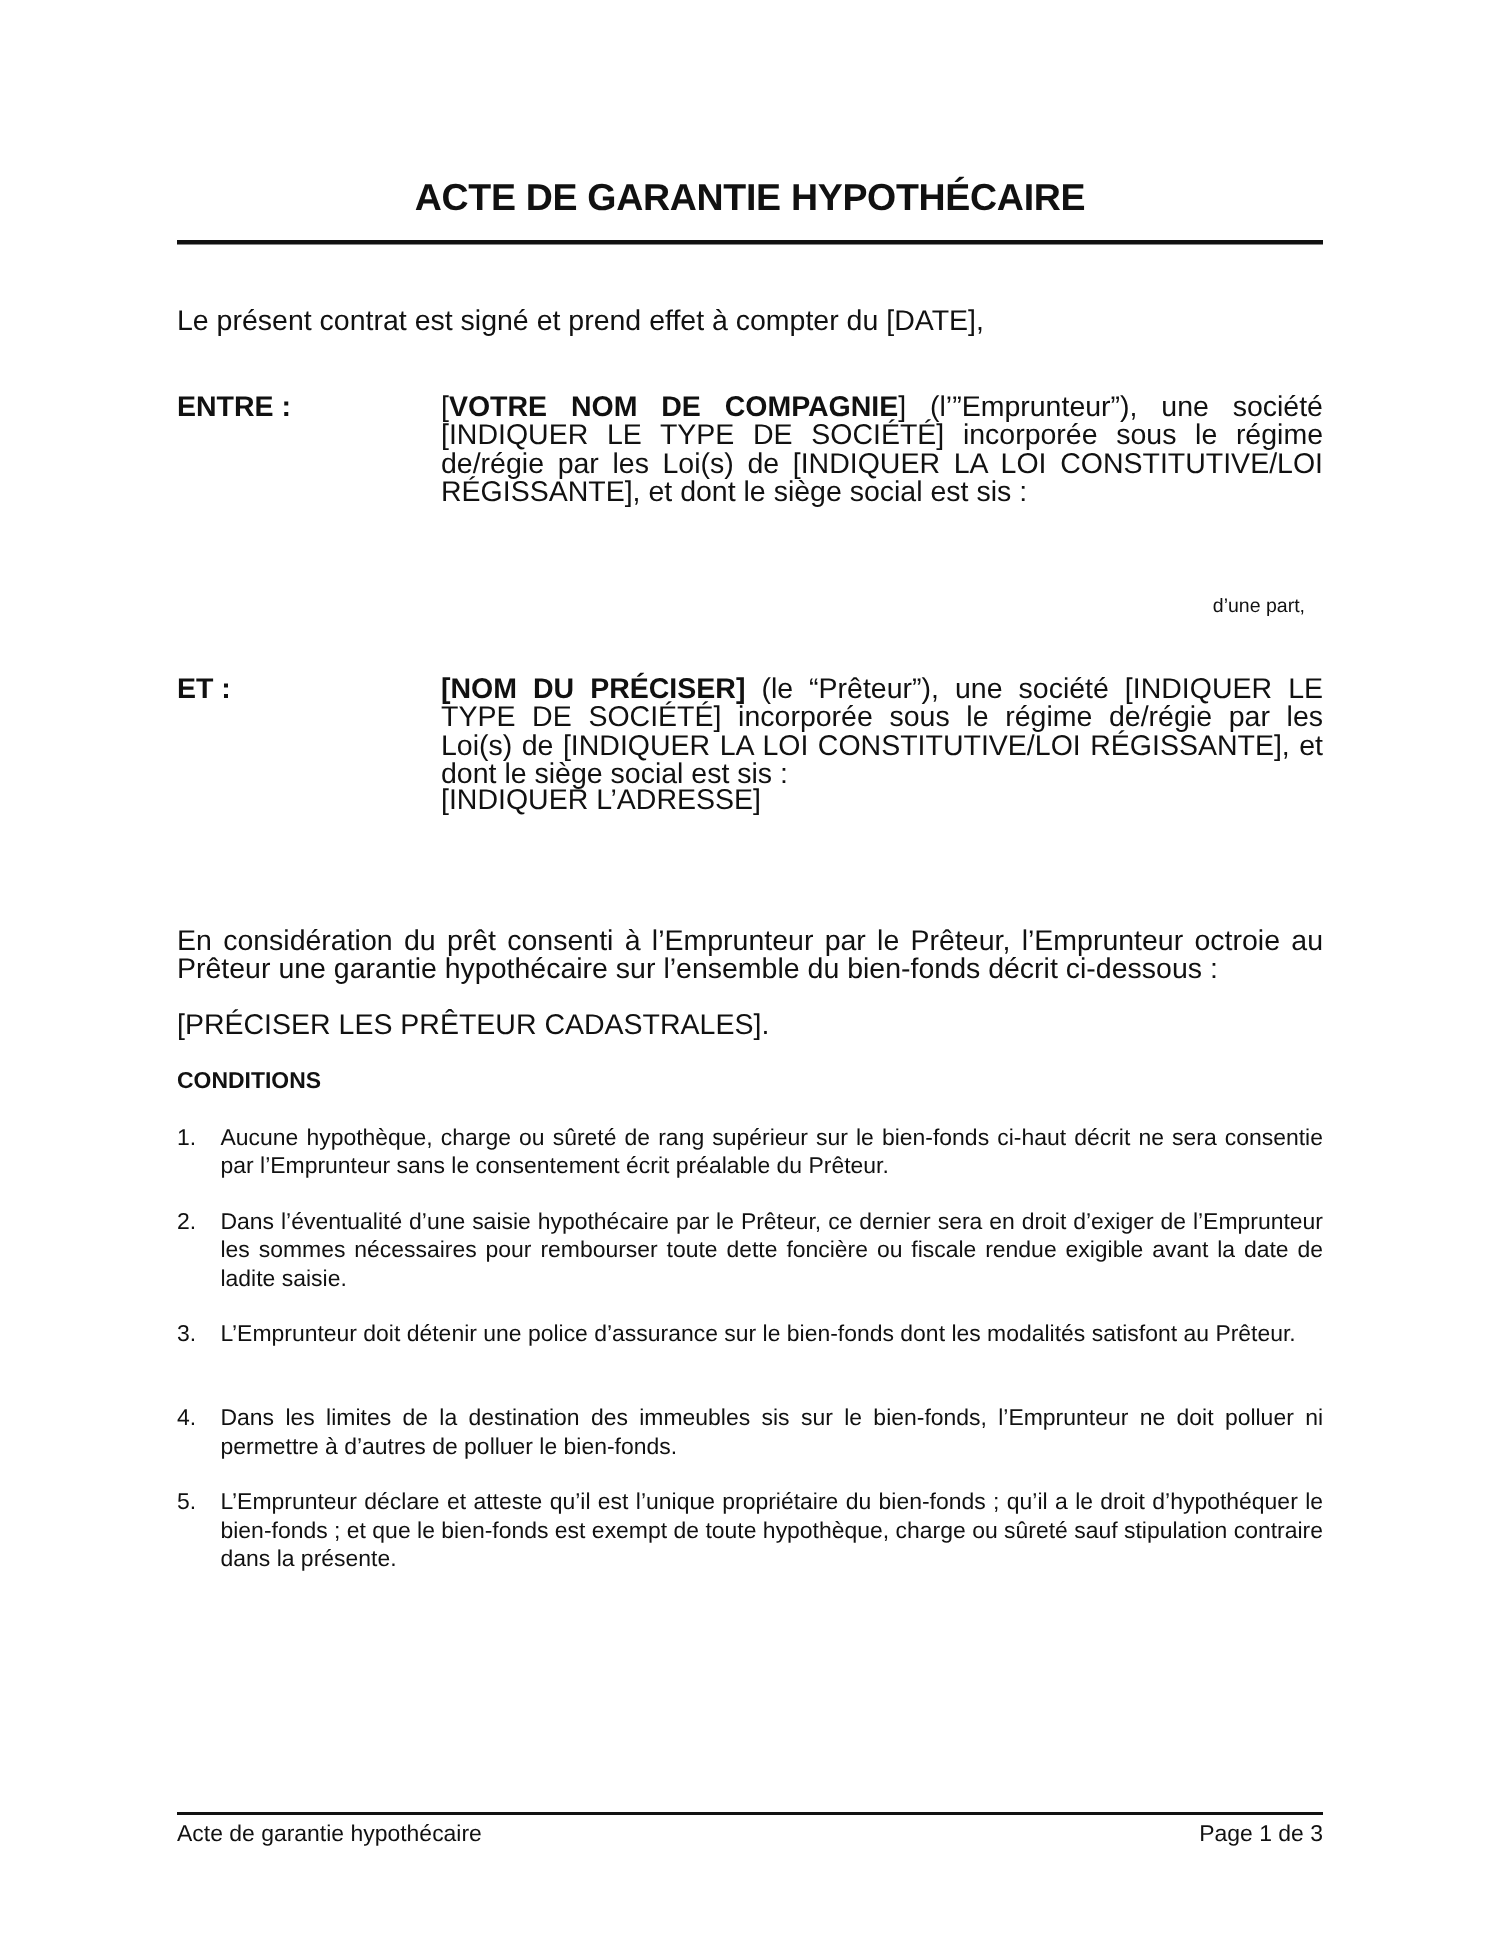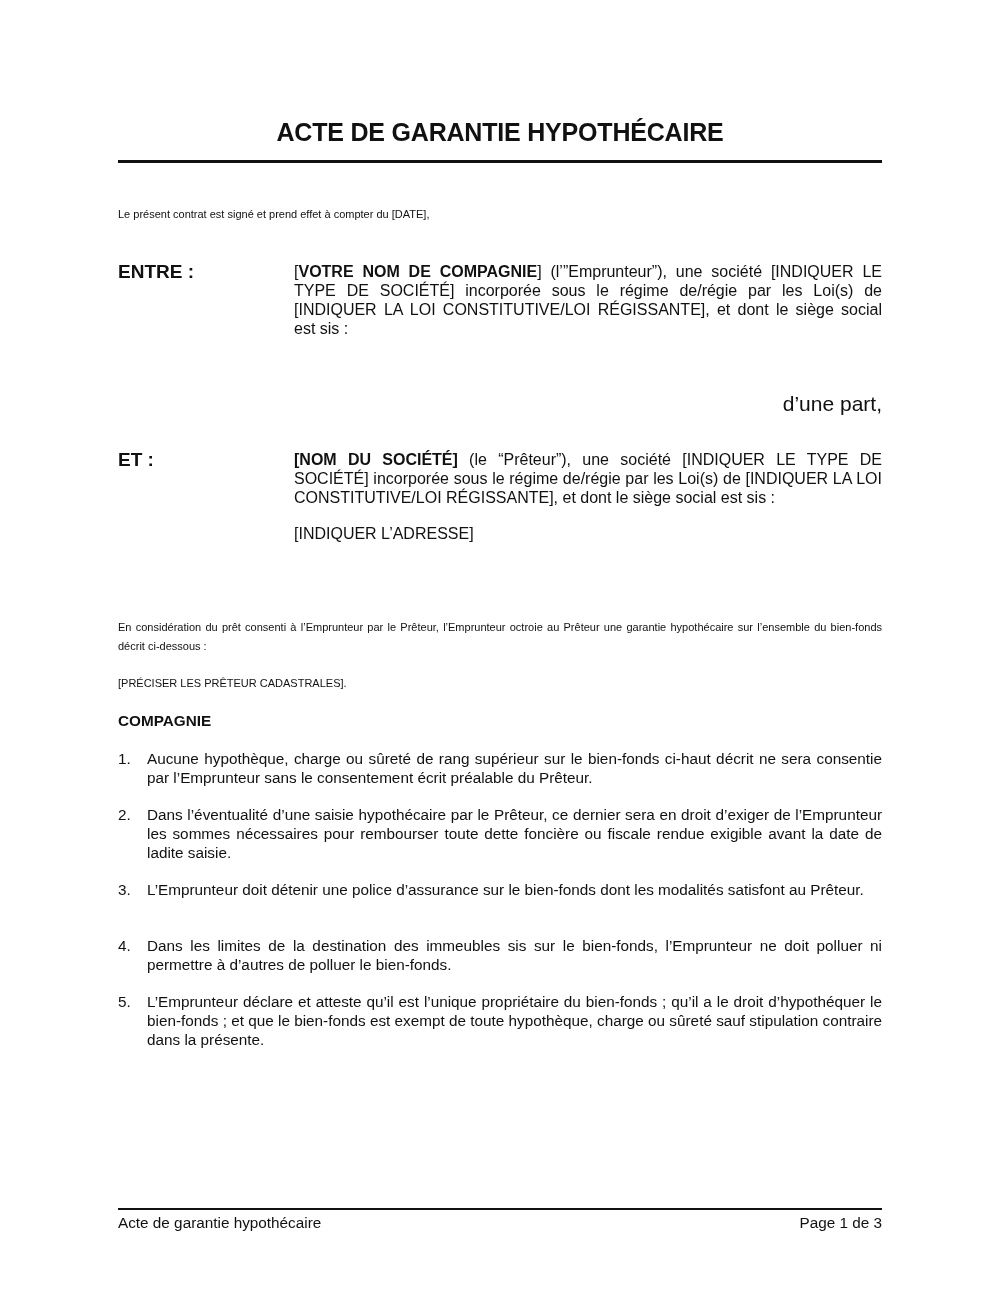--- a/index.html
+++ b/index.html
@@ -9,31 +9,31 @@
   }
   .page { position: absolute; left: 118px; top: 0; width: 764px; height: 1290px; }
   .title {
     position: absolute; top: 118px; left: 0; width: 764px; text-align: center;
     font-size: 25px; font-weight: bold; letter-spacing: -0.2px; margin: 0;
   }
   .title-rule {
     position: absolute; top: 160px; left: 0; width: 764px; height: 3px; background: #111;
   }
   .p {
-    position: absolute; left: 0; width: 764px; font-size: 11px; line-height: 19px;
+    position: absolute; left: 0; width: 764px; font-size: 19px; line-height: 19px;
     text-align: justify; margin: 0;
   }
   .party-label {
     position: absolute; left: 0; font-size: 19px; font-weight: bold; line-height: 19px;
   }
   .party-body {
-    position: absolute; left: 176px; width: 588px; font-size: 16px; line-height: 19px;
+    position: absolute; left: 176px; width: 588px; font-size: 19px; line-height: 19px;
     text-align: justify; margin: 0;
   }
-  .right { position: absolute; left: 176px; width: 588px; text-align: right; font-size: 21px; line-height: 19px; }
+  .right { position: absolute; left: 164px; width: 588px; text-align: right; font-size: 13px; line-height: 19px; }
   .b { font-weight: bold; }
   .cond-heading { position: absolute; left: 0; font-size: 15.3px; font-weight: bold; line-height: 19px; }
   .item { position: absolute; left: 0; width: 764px; font-size: 15.3px; line-height: 19px; }
   .item .num { position: absolute; left: 0; top: 0; width: 29px; }
   .item .txt { position: absolute; left: 29px; top: 0; width: 735px; text-align: justify; }
   .footer-rule { position: absolute; top: 1208px; left: 0; width: 764px; height: 2px; background: #111; }
   .footer-left { position: absolute; top: 1214px; left: 0; font-size: 15.3px; }
   .footer-right { position: absolute; top: 1214px; right: 0; font-size: 15.3px; }
 </style>
 </head>
@@ -43,27 +43,27 @@
   <h1 class="title">ACTE DE GARANTIE HYPOTHÉCAIRE</h1>
   <div class="title-rule"></div>
 
   <p class="p" style="top:205px;">Le présent contrat est signé et prend effet à compter du [DATE],</p>
 
   <div class="party-label" style="top:262px;">ENTRE :</div>
   <p class="party-body" style="top:262px;"><span>[</span><span class="b">VOTRE NOM DE COMPAGNIE</span><span>]</span><span> (l’”Emprunteur”), une société [INDIQUER LE TYPE DE SOCIÉTÉ] incorporée sous le régime de/régie par les Loi(s) de [INDIQUER LA LOI CONSTITUTIVE/LOI RÉGISSANTE], et dont le siège social est sis :</span></p>
   <div class="right" style="top:394px;">d’une part,</div>
 
   <div class="party-label" style="top:450px;">ET :</div>
-  <p class="party-body" style="top:450px;"><span class="b">[NOM DU SOCIÉTÉ]</span><span> (le “Prêteur”), une société [INDIQUER LE TYPE DE SOCIÉTÉ] incorporée sous le régime de/régie par les Loi(s) de [INDIQUER LA LOI CONSTITUTIVE/LOI RÉGISSANTE], et dont le siège social est sis :</span></p>
+  <p class="party-body" style="top:450px;"><span class="b">[NOM DU PRÉCISER]</span><span> (le “Prêteur”), une société [INDIQUER LE TYPE DE SOCIÉTÉ] incorporée sous le régime de/régie par les Loi(s) de [INDIQUER LA LOI CONSTITUTIVE/LOI RÉGISSANTE], et dont le siège social est sis :</span></p>
   <p class="party-body" style="top:524px;">[INDIQUER L’ADRESSE]</p>
 
   <p class="p" style="top:618px;">En considération du prêt consenti à l’Emprunteur par le Prêteur, l’Emprunteur octroie au Prêteur une garantie hypothécaire sur l’ensemble du bien-fonds décrit ci-dessous :</p>
   <p class="p" style="top:674px;">[PRÉCISER LES PRÊTEUR CADASTRALES].</p>
 
-  <div class="cond-heading" style="top:711px;">COMPAGNIE</div>
+  <div class="cond-heading" style="top:711px;">CONDITIONS</div>
 
   <div class="item" style="top:749px;">
     <span class="num">1.</span>
     <span class="txt">Aucune hypothèque, charge ou sûreté de rang supérieur sur le bien-fonds ci-haut décrit ne sera consentie par l’Emprunteur sans le consentement écrit préalable du Prêteur.</span>
   </div>
   <div class="item" style="top:805px;">
     <span class="num">2.</span>
     <span class="txt">Dans l’éventualité d’une saisie hypothécaire par le Prêteur, ce dernier sera en droit d’exiger de l’Emprunteur les sommes nécessaires pour rembourser toute dette foncière ou fiscale rendue exigible avant la date de ladite saisie.</span>
   </div>
   <div class="item" style="top:880px;">

